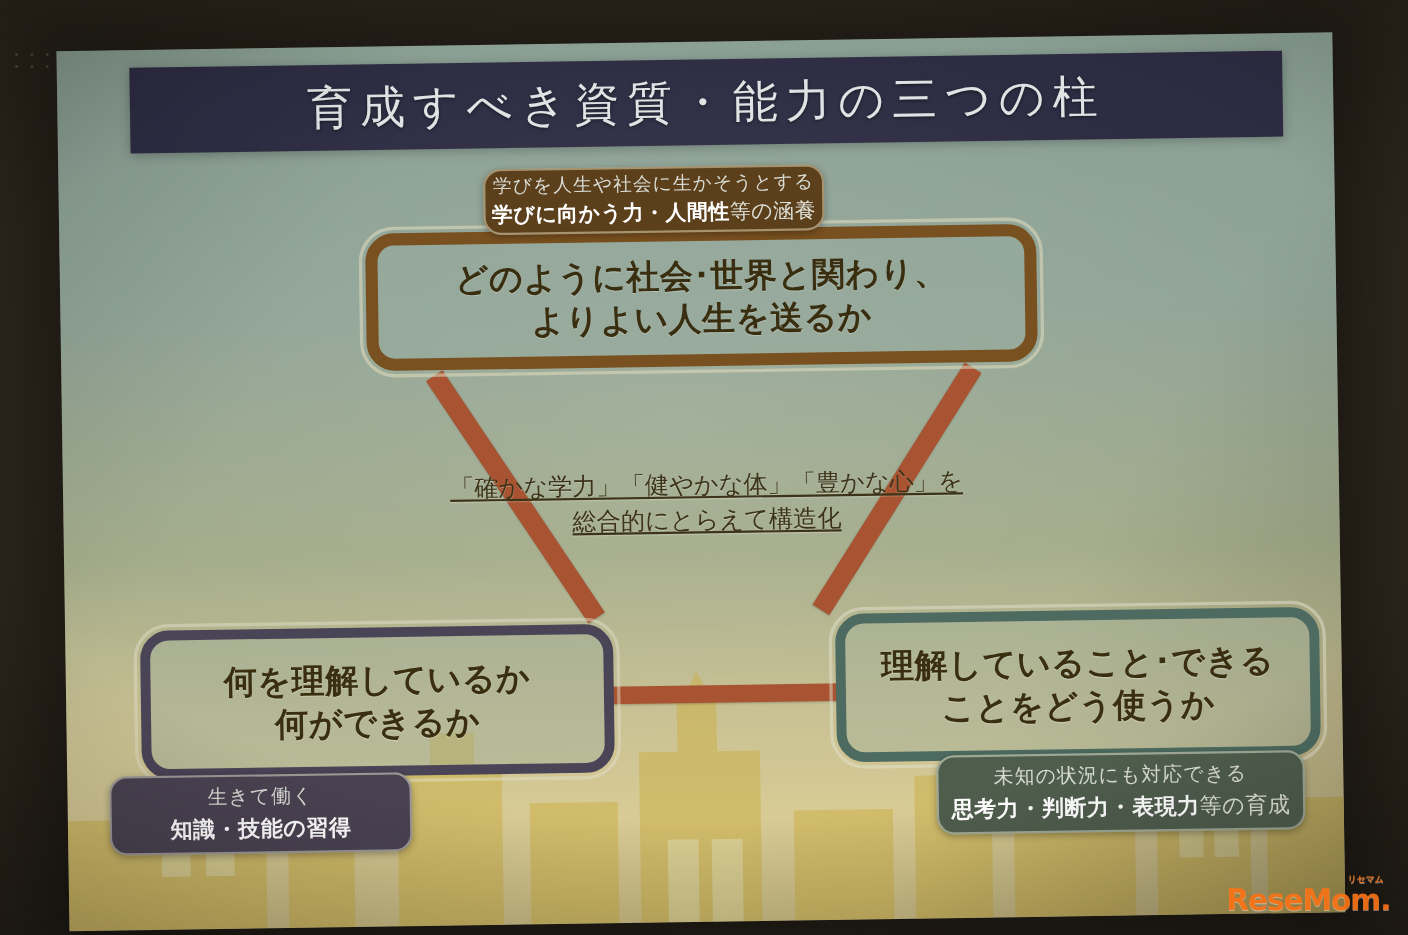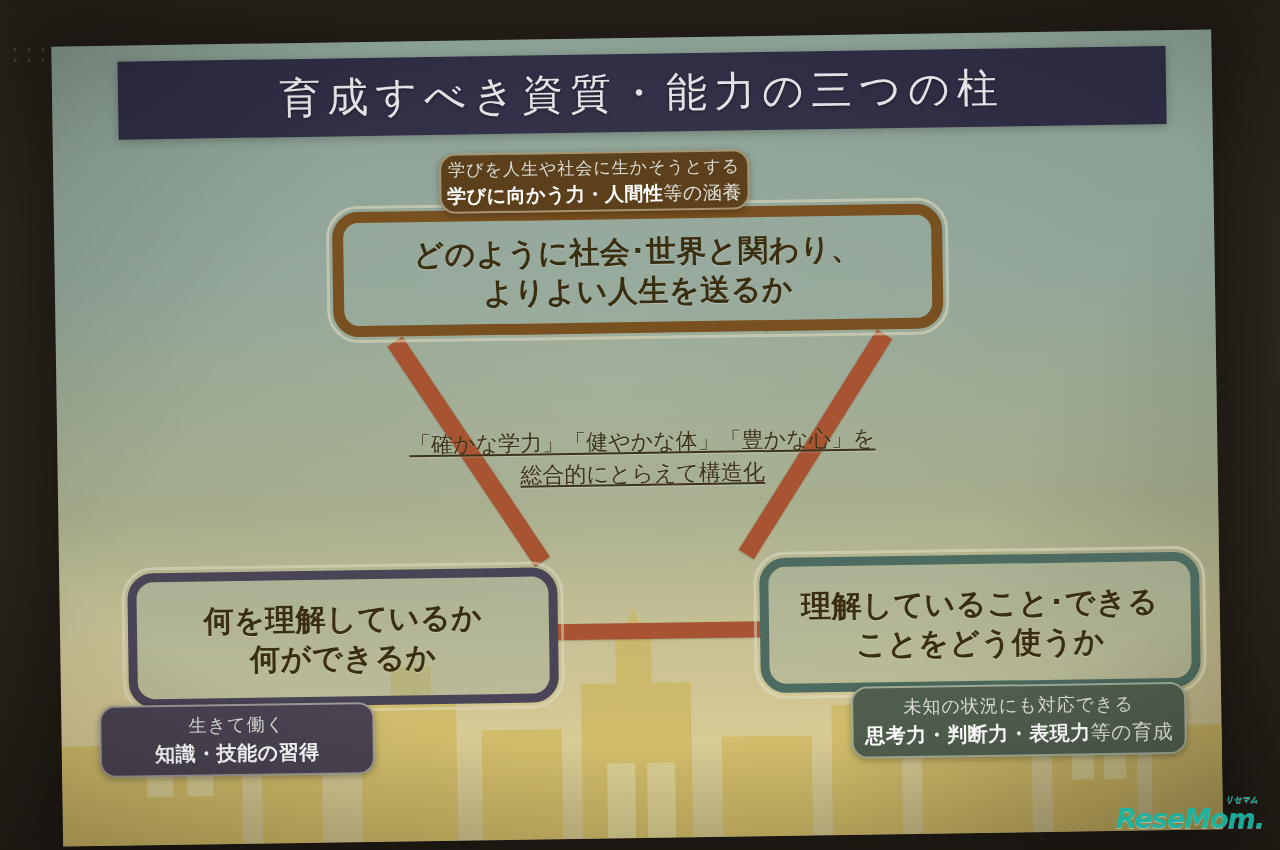--- a/index.html
+++ b/index.html
@@ -176,28 +176,27 @@
     color:#3c3318;font-size:22px;line-height:1.45;font-weight:400;
     text-decoration:underline;text-underline-offset:3px;
     text-shadow:0 1px 0 rgba(255,255,255,.25);
     display:block;
   }
 
   
   #watermark{
     position:absolute;right:14px;bottom:16px;z-index:40;
     display:flex;align-items:flex-end;
-    color:#14b8a6;
+    color:#f97316;
     text-shadow:0 1px 0 rgba(255,255,255,.45);
     font-weight:800;
     letter-spacing:-1px;
     font-size:27px;
     font-family:"DejaVu Sans","Liberation Sans",sans-serif;
     opacity:.92;
-    font-style:italic;
   }
   #watermark .wm-sub{
     font-size:8px;font-weight:700;letter-spacing:0;
     position:absolute;right:8px;top:-9px;
   }
   #watermark .wm-box{position:relative;padding-right:2px;}
 </style>
 </head>
 <body>
 

